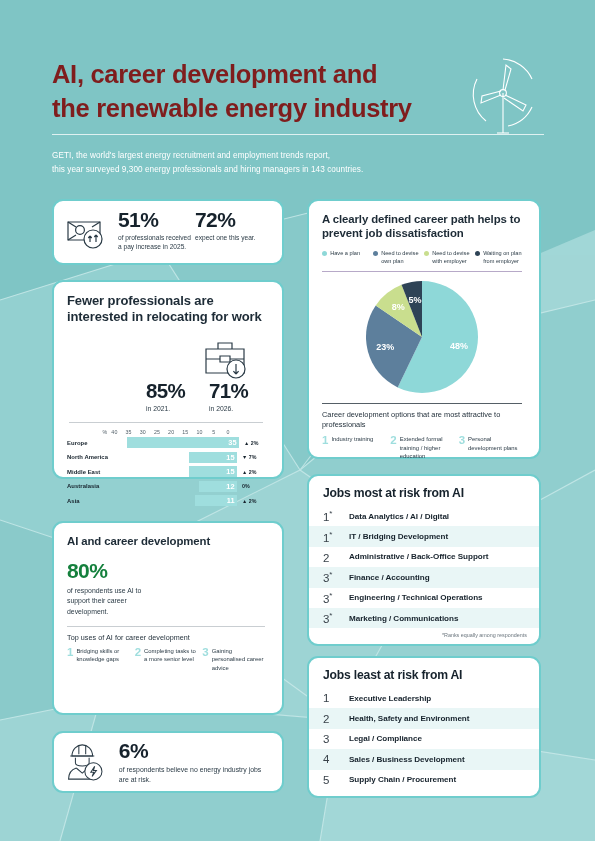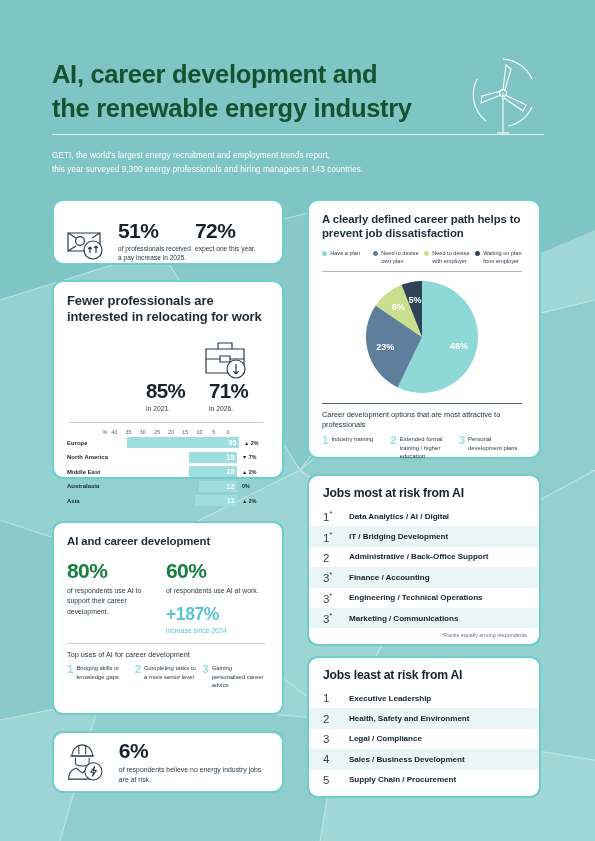--- a/index.html
+++ b/index.html
@@ -15,21 +15,21 @@
 
   
   #bg { position: absolute; inset: 0; width: 595px; height: 841px; }
 
   
   .page { position: absolute; inset: 0; }
 
   
   .header { position: absolute; left: 52px; top: 58px; width: 492px; }
   .title {
-    color: #14532d;
+    color: #7f1d1d;
     font-size: 25.5px;
     font-weight: bold;
     line-height: 1.32;
     letter-spacing: -0.3px;
     max-width: 400px;
   }
   .title-rule {
     margin-top: 9px;
     border-top: 1px solid rgba(255,255,255,.75);
     width: 492px;
@@ -54,21 +54,21 @@
   .card-h {
     font-size: 11.4px;
     font-weight: bold;
     color: #1d2b36;
     line-height: 1.26;
     letter-spacing: -.1px;
   }
 
   
   #pay-card { left: 52px; top: 199px; width: 232px; height: 66px; }
-  .pay-row { display: flex; align-items: flex-start; height: 100%; padding: 19px 10px 0 10px; }
+  .pay-row { display: flex; align-items: flex-start; height: 100%; padding: 8px 10px 0 10px; }
   .money-icon { flex: 0 0 auto; margin: 7px 8px 0 2px; }
   .statblock { width: 82px; }
   .big-pct {
     font-size: 21px; font-weight: bold; color: #16222c;
     line-height: 1; letter-spacing: -.6px;
   }
   .small-cap {
     margin-top: 3px; font-size: 6.6px; color: #2b3b46; line-height: 1.42;
   }
 
@@ -317,26 +317,20 @@
     </div>
   </div>
 
   <div class="card card-pad" id="aicd-card">
     <div class="card-h">AI and career development</div>
     <div class="aicd-cols">
       <div class="aicd-col">
         <div class="n">80%</div>
         <div class="c">of respondents use AI to support their career development.</div>
       </div>
-      <div class="aicd-col">
-        <div class="n">60%</div>
-        <div class="c">of respondents use AI at work.</div>
-        <div class="plus">+187%</div>
-        <div class="plus-cap">increase since 2024.</div>
-      </div>
     </div>
     <div class="aicd-rule"></div>
     <div class="topuses-h">Top uses of AI for career development</div>
     <div class="numlist" id="topuses-list">
         <div class="numitem">
           <span class="num">1</span>
           <span class="txt">Bridging skills or knowledge gaps</span>
         </div>
         <div class="numitem">
           <span class="num">2</span>

